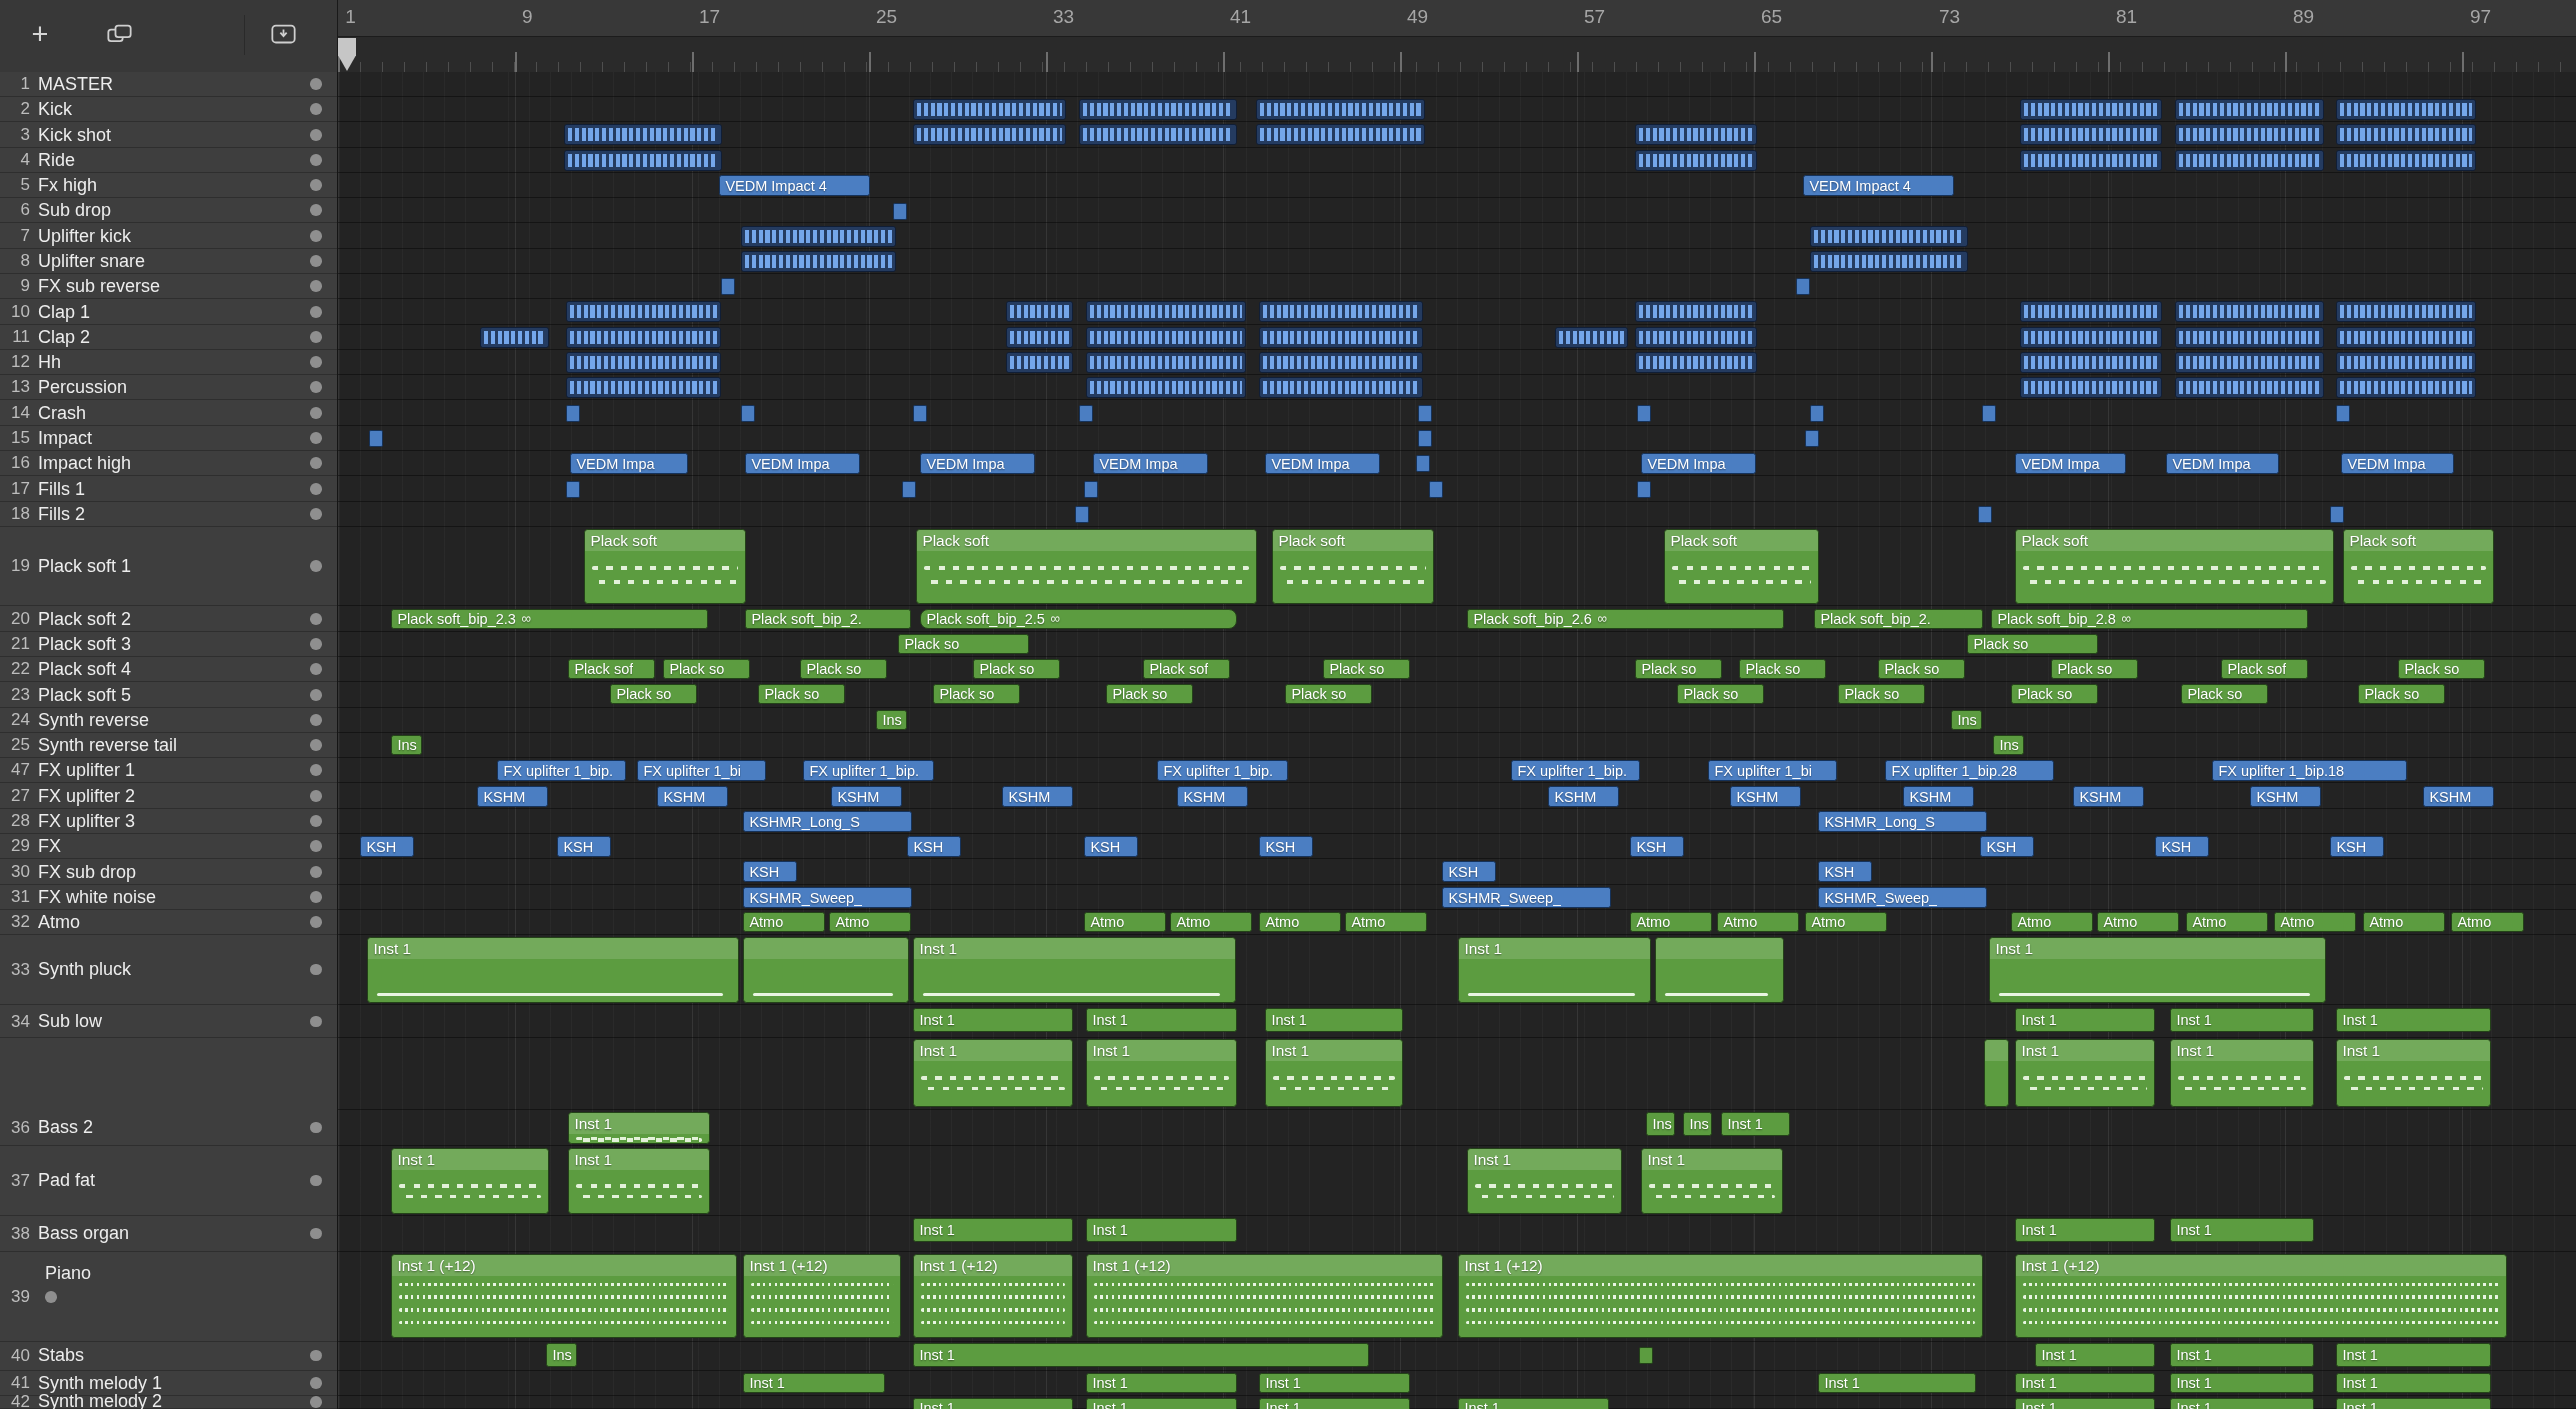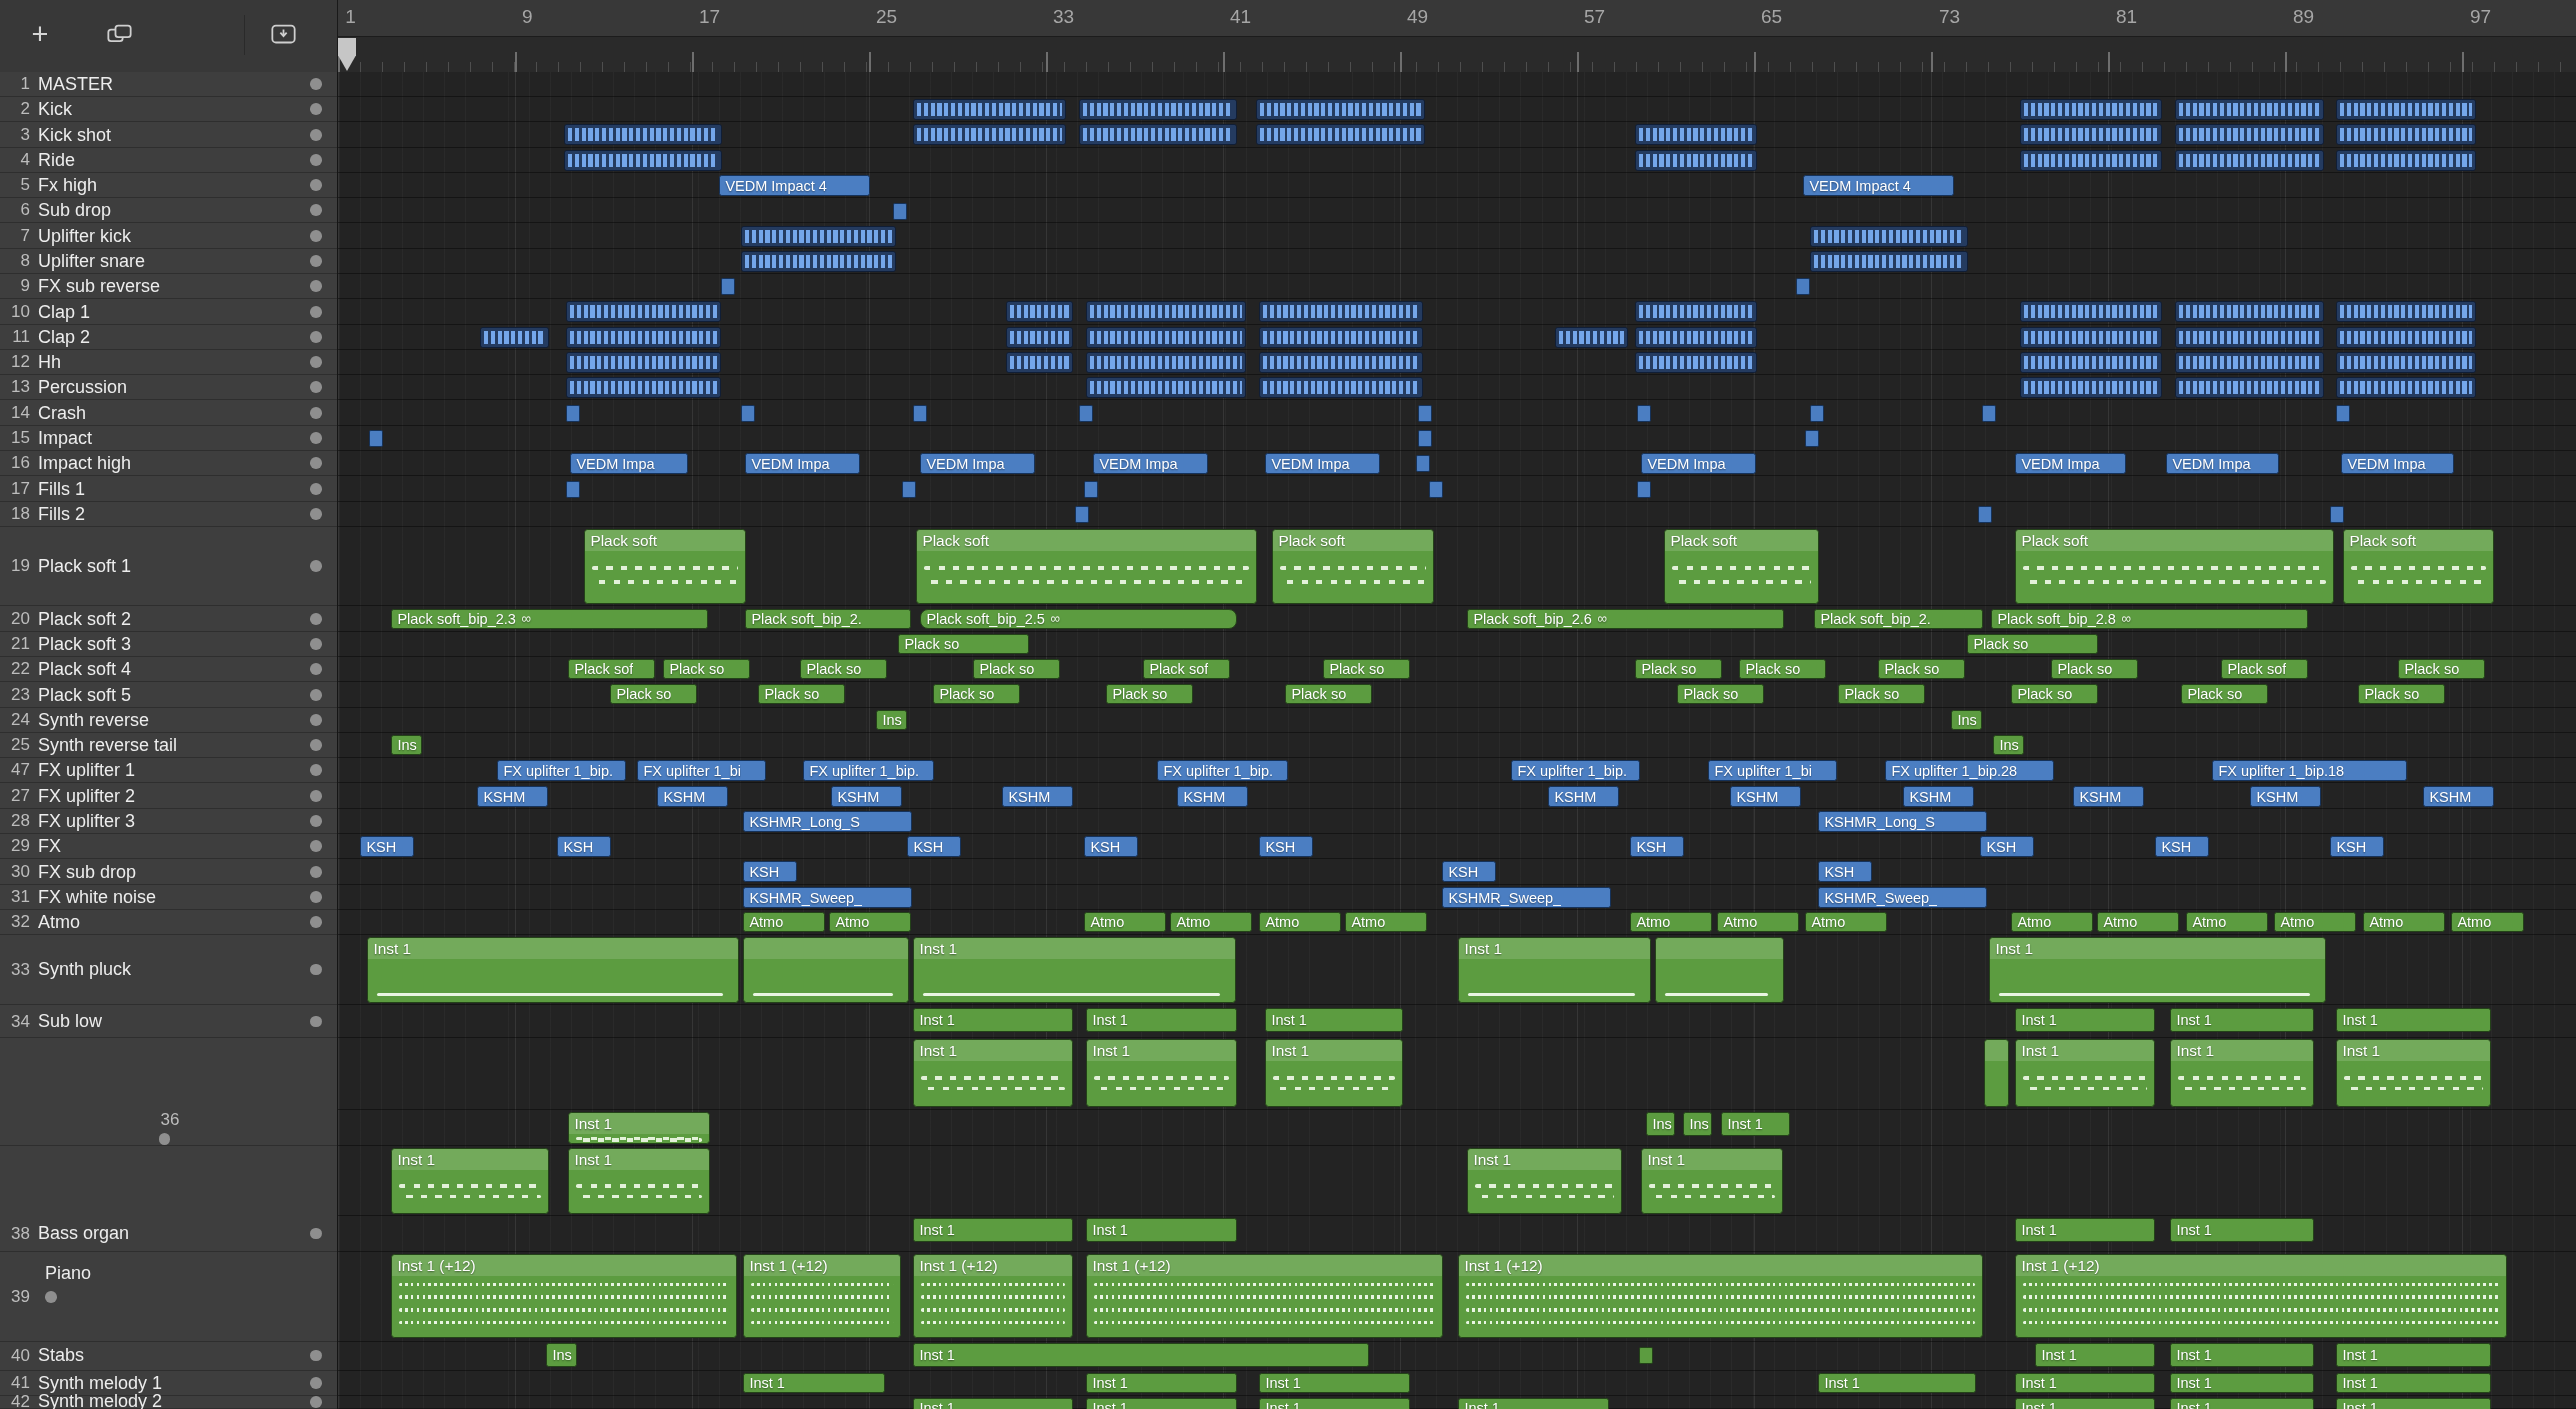--- a/index.html
+++ b/index.html
@@ -255,23 +255,28 @@
     <div class="trow" style="top: 863px; height: 70px;">
       <span class="tnum">33</span>
       <span class="tname">Synth pluck</span>
       <span class="tdot"></span>
     </div>
     <div class="trow" style="top: 934px; height: 32px;">
       <span class="tnum">34</span>
       <span class="tname">Sub low</span>
       <span class="tdot"></span>
     </div>
-    <div class="trow" style="top: 1038px; height: 36px; flex-direction: column;">
+    <div class="trow" style="top: 1038px; height: 36px;">
       <span class="tnum">36</span>
       <span class="tname">Bass 2</span>
+      <span class="tdot"></span>
+    </div>
+    <div class="trow" style="top: 1074px; height: 70px;">
+      <span class="tnum">37</span>
+      <span class="tname">Pad fat</span>
       <span class="tdot"></span>
     </div>
     <div class="trow" style="top: 1144px; height: 36px;">
       <span class="tnum">38</span>
       <span class="tname">Bass organ</span>
       <span class="tdot"></span>
     </div>
     <div class="trow ntop" style="top: 1181px; height: 89px;">
       <span class="tnum">39</span>
       <span class="tname">Piano</span>

